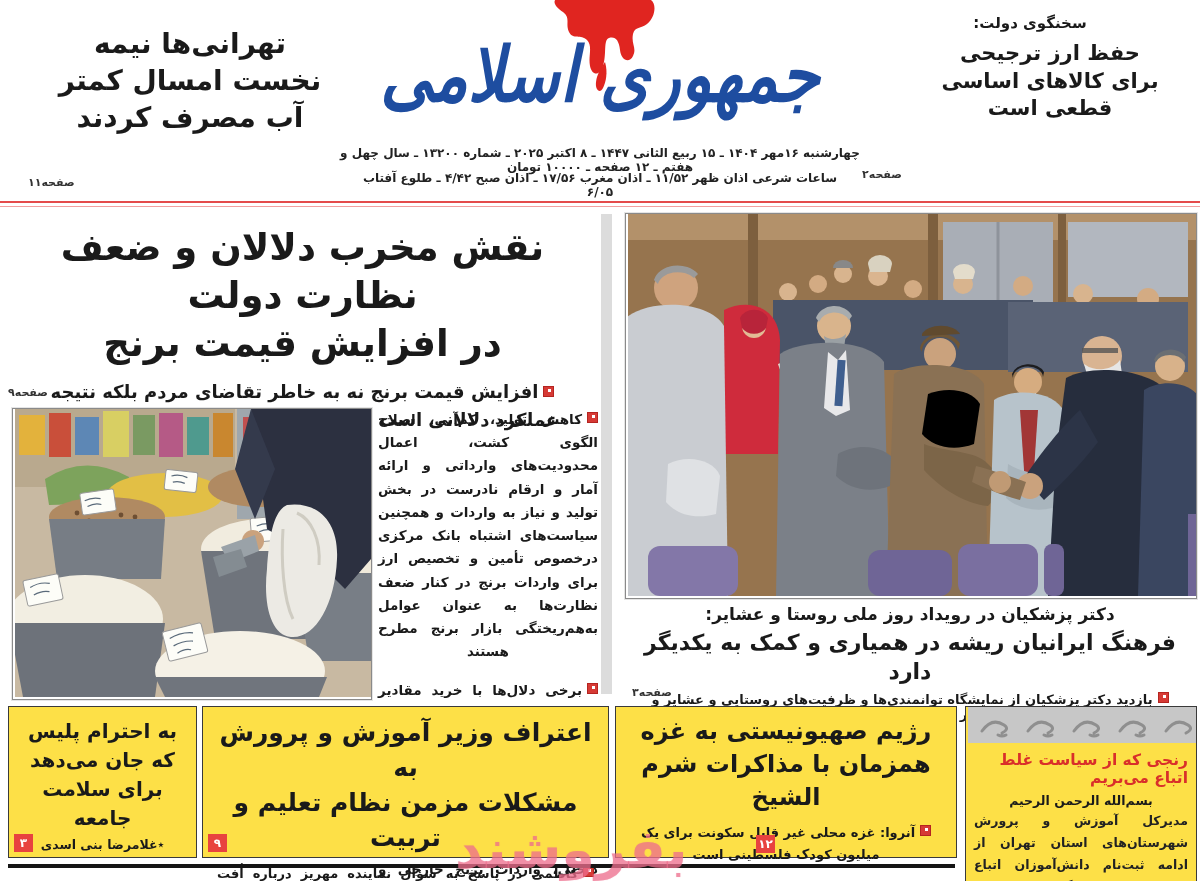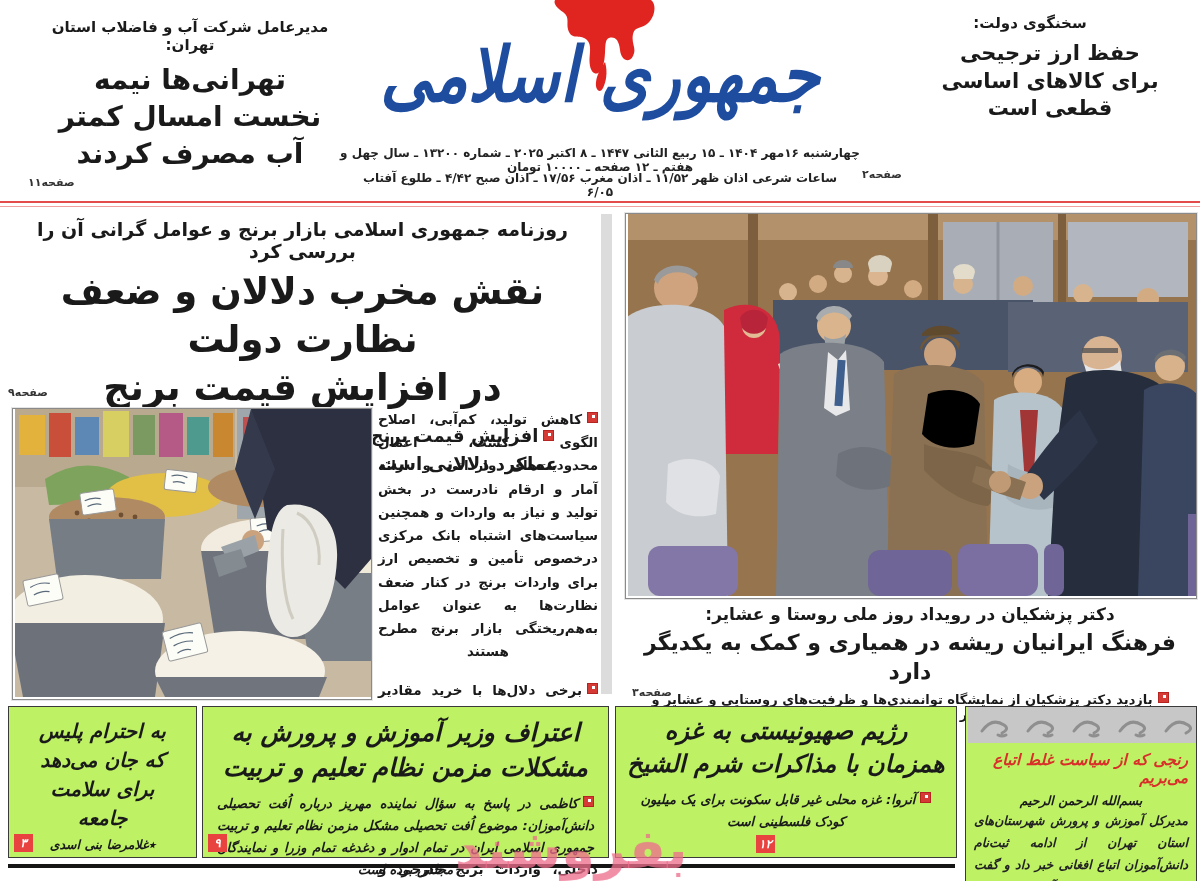--- a/index.html
+++ b/index.html
@@ -9,21 +9,21 @@
   .ctr{text-align:center;}
   .kicker{font-weight:bold;}
   .headline{font-weight:bold;line-height:1.32;}
   .pagelabel{font-size:11px;font-weight:bold;color:#333;}
   .redbullet{display:inline-block;width:9px;height:9px;background:#d63a35;border:1px solid #b52420;
              margin-left:5px;vertical-align:1px;position:relative;}
   .redbullet:after{content:"";position:absolute;right:2px;top:2px;width:3px;height:3px;background:#fff;}
   .badge{position:absolute;width:19px;height:18px;background:#e8433f;color:#fff;font-size:12px;
          font-weight:bold;text-align:center;line-height:18px;}
   .photo-frame{border:1px solid #8a8a8a;box-shadow:0 0 0 1px #e5e5e5;}
-  .botbox{position:absolute;border:1px solid #3a3a3a;background:#bef264;font-style:italic;}
+  .botbox{position:absolute;border:1px solid #3a3a3a;background:#fde047;}
   .jtext{text-align:justify;text-align-last:center;}
   #redrule{position:absolute;left:0;top:201px;width:1200px;height:6px;
            border-top:2px solid #e44b4b;border-bottom:1px solid #f3a0a0;box-sizing:border-box;}
   #masthead-title{font-size:64px;font-weight:bold;font-style:italic;color:#1e4da0;
                   transform:scaleY(1.18);letter-spacing:-2px;white-space:nowrap;}
   #watermark{font-size:54px;font-weight:bold;color:rgba(238,110,140,.62);letter-spacing:2px;
              text-shadow:0 0 1px rgba(238,110,140,.4);white-space:nowrap;}
   .notebody{font-size:12.5px;font-weight:bold;line-height:1.75;text-align:justify;color:#222;}
   .smallsub{font-size:13px;font-weight:bold;line-height:1.7;}
   .thickline{position:absolute;background:#151515;}
@@ -37,21 +37,20 @@
     <div class="kicker" style="font-size:15px;">سخنگوی دولت:</div>
     <div class="headline" style="font-size:21px;margin-top:8px;margin-left:40px;">
       <div>حفظ ارز ترجیحی</div>
       <div>برای کالاهای اساسی</div>
       <div>قطعی است</div>
     </div>
   </div>
   <div class="abs pagelabel" style="left:862px;top:168px;">صفحه۲</div>
 
   <div class="abs ctr" style="left:30px;top:18px;width:320px;">
-    <div class="kicker" style="font-size:15px;">مدیرعامل شرکت آب و فاضلاب استان تهران:</div>
     <div class="headline" style="font-size:28px;margin-top:8px;">
       <div>تهرانی‌ها نیمه</div>
       <div>نخست امسال کمتر</div>
       <div>آب مصرف کردند</div>
     </div>
   </div>
   <div class="abs pagelabel" style="left:28px;top:176px;">صفحه۱۱</div>
 
   <div class="abs" style="left:360px;top:0;width:480px;height:148px;">
     <svg class="abs" style="left:185px;top:-4px;" width="120" height="110" viewBox="0 0 120 110">
@@ -168,21 +167,20 @@
     <div class="headline" style="font-size:22px;margin-top:4px;">فرهنگ ایرانیان ریشه در همیاری و کمک به یکدیگر دارد</div>
     <div style="font-size:13px;font-weight:bold;margin-top:6px;">
       <span class="redbullet"></span><span>بازدید دکتر پزشکیان از نمایشگاه توانمندی‌ها و ظرفیت‌های روستایی و عشایر و رونمایی از تمبر یادبود روز ملی روستا و عشایر</span>
     </div>
   </div>
   <div class="abs pagelabel" style="left:632px;top:686px;">صفحه۳</div>
 
   <div class="abs" style="left:601px;top:214px;width:11px;height:480px;background:#dcdcdc;"></div>
 
   <div class="abs ctr" style="left:10px;top:218px;width:585px;">
-    <div class="kicker" style="font-size:19px;">روزنامه جمهوری اسلامی بازار برنج و عوامل گرانی آن را بررسی کرد</div>
     <div class="headline" style="font-size:37px;line-height:1.3;margin-top:6px;">
       <div>نقش مخرب دلالان و ضعف نظارت دولت</div>
       <div>در افزایش قیمت برنج</div>
     </div>
     <div style="font-size:18px;font-weight:bold;line-height:1.55;margin:10px 30px 0;">
       <span class="redbullet"></span><span>افزایش قیمت برنج نه به خاطر تقاضای مردم بلکه نتیجه عملکرد دلالانی است که قیمت برنج ایرانی را ۴ برابر کردند</span>
     </div>
   </div>
   <div class="abs pagelabel" style="left:8px;top:386px;">صفحه۹</div>
 

